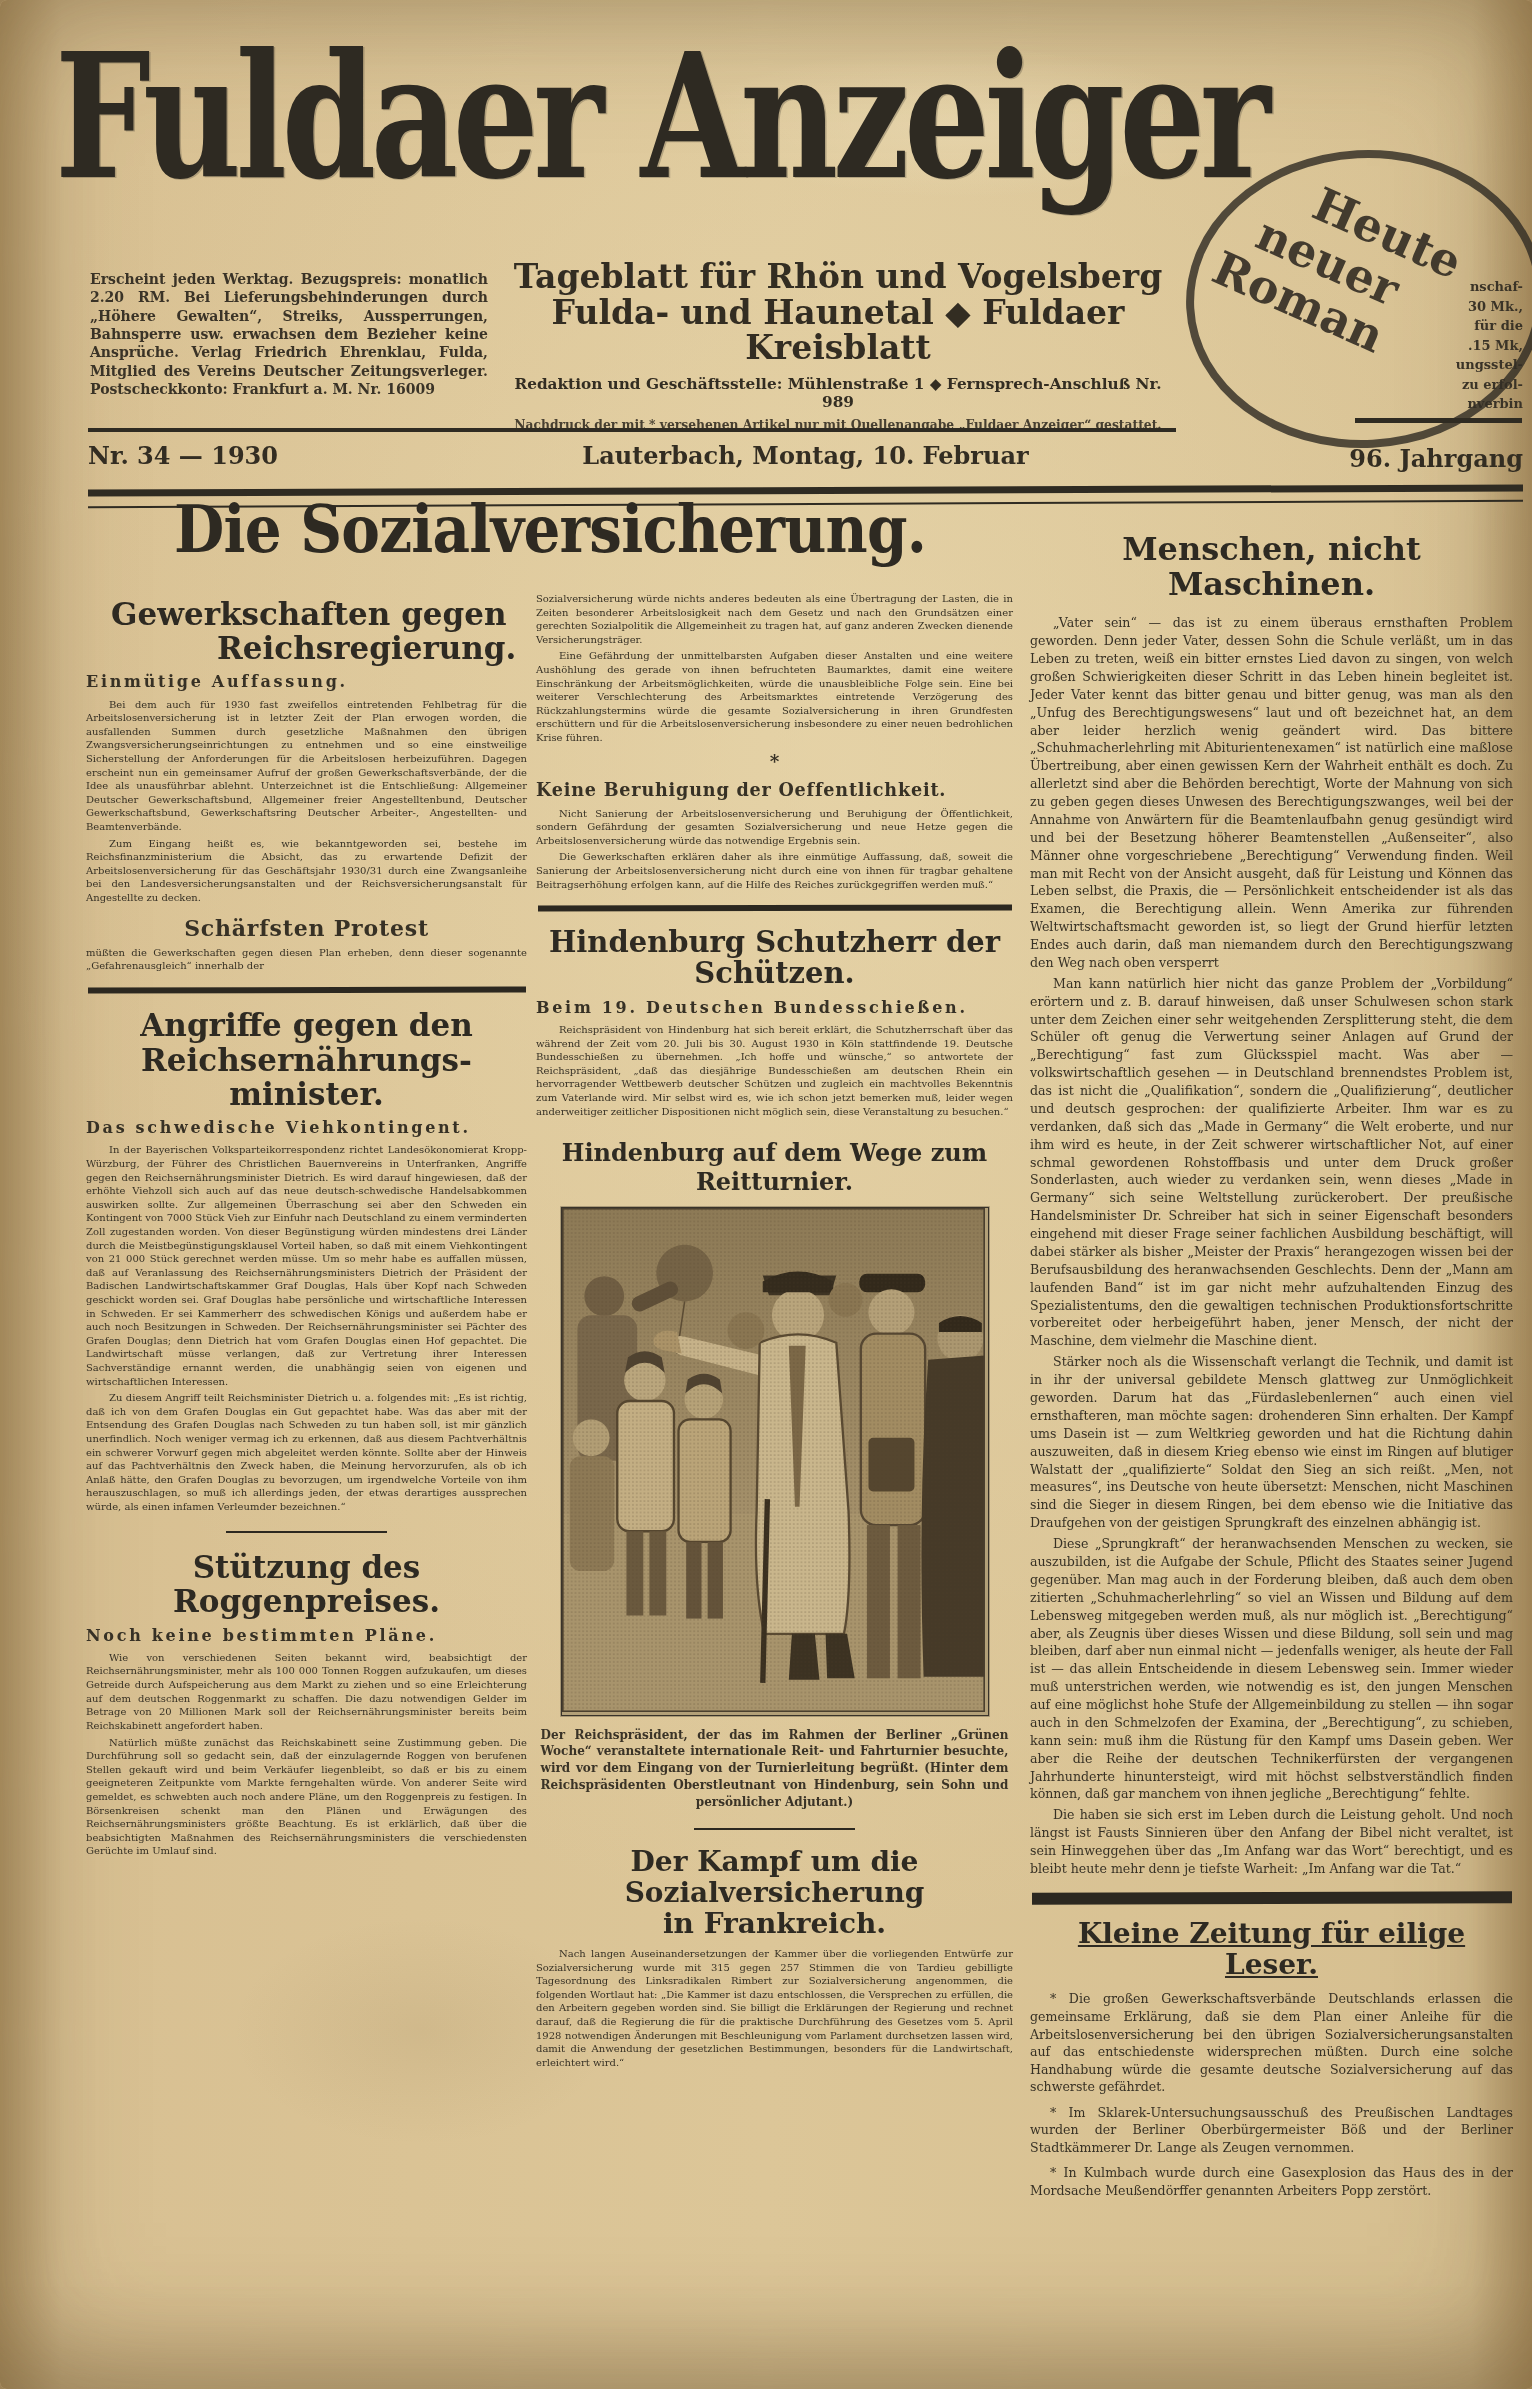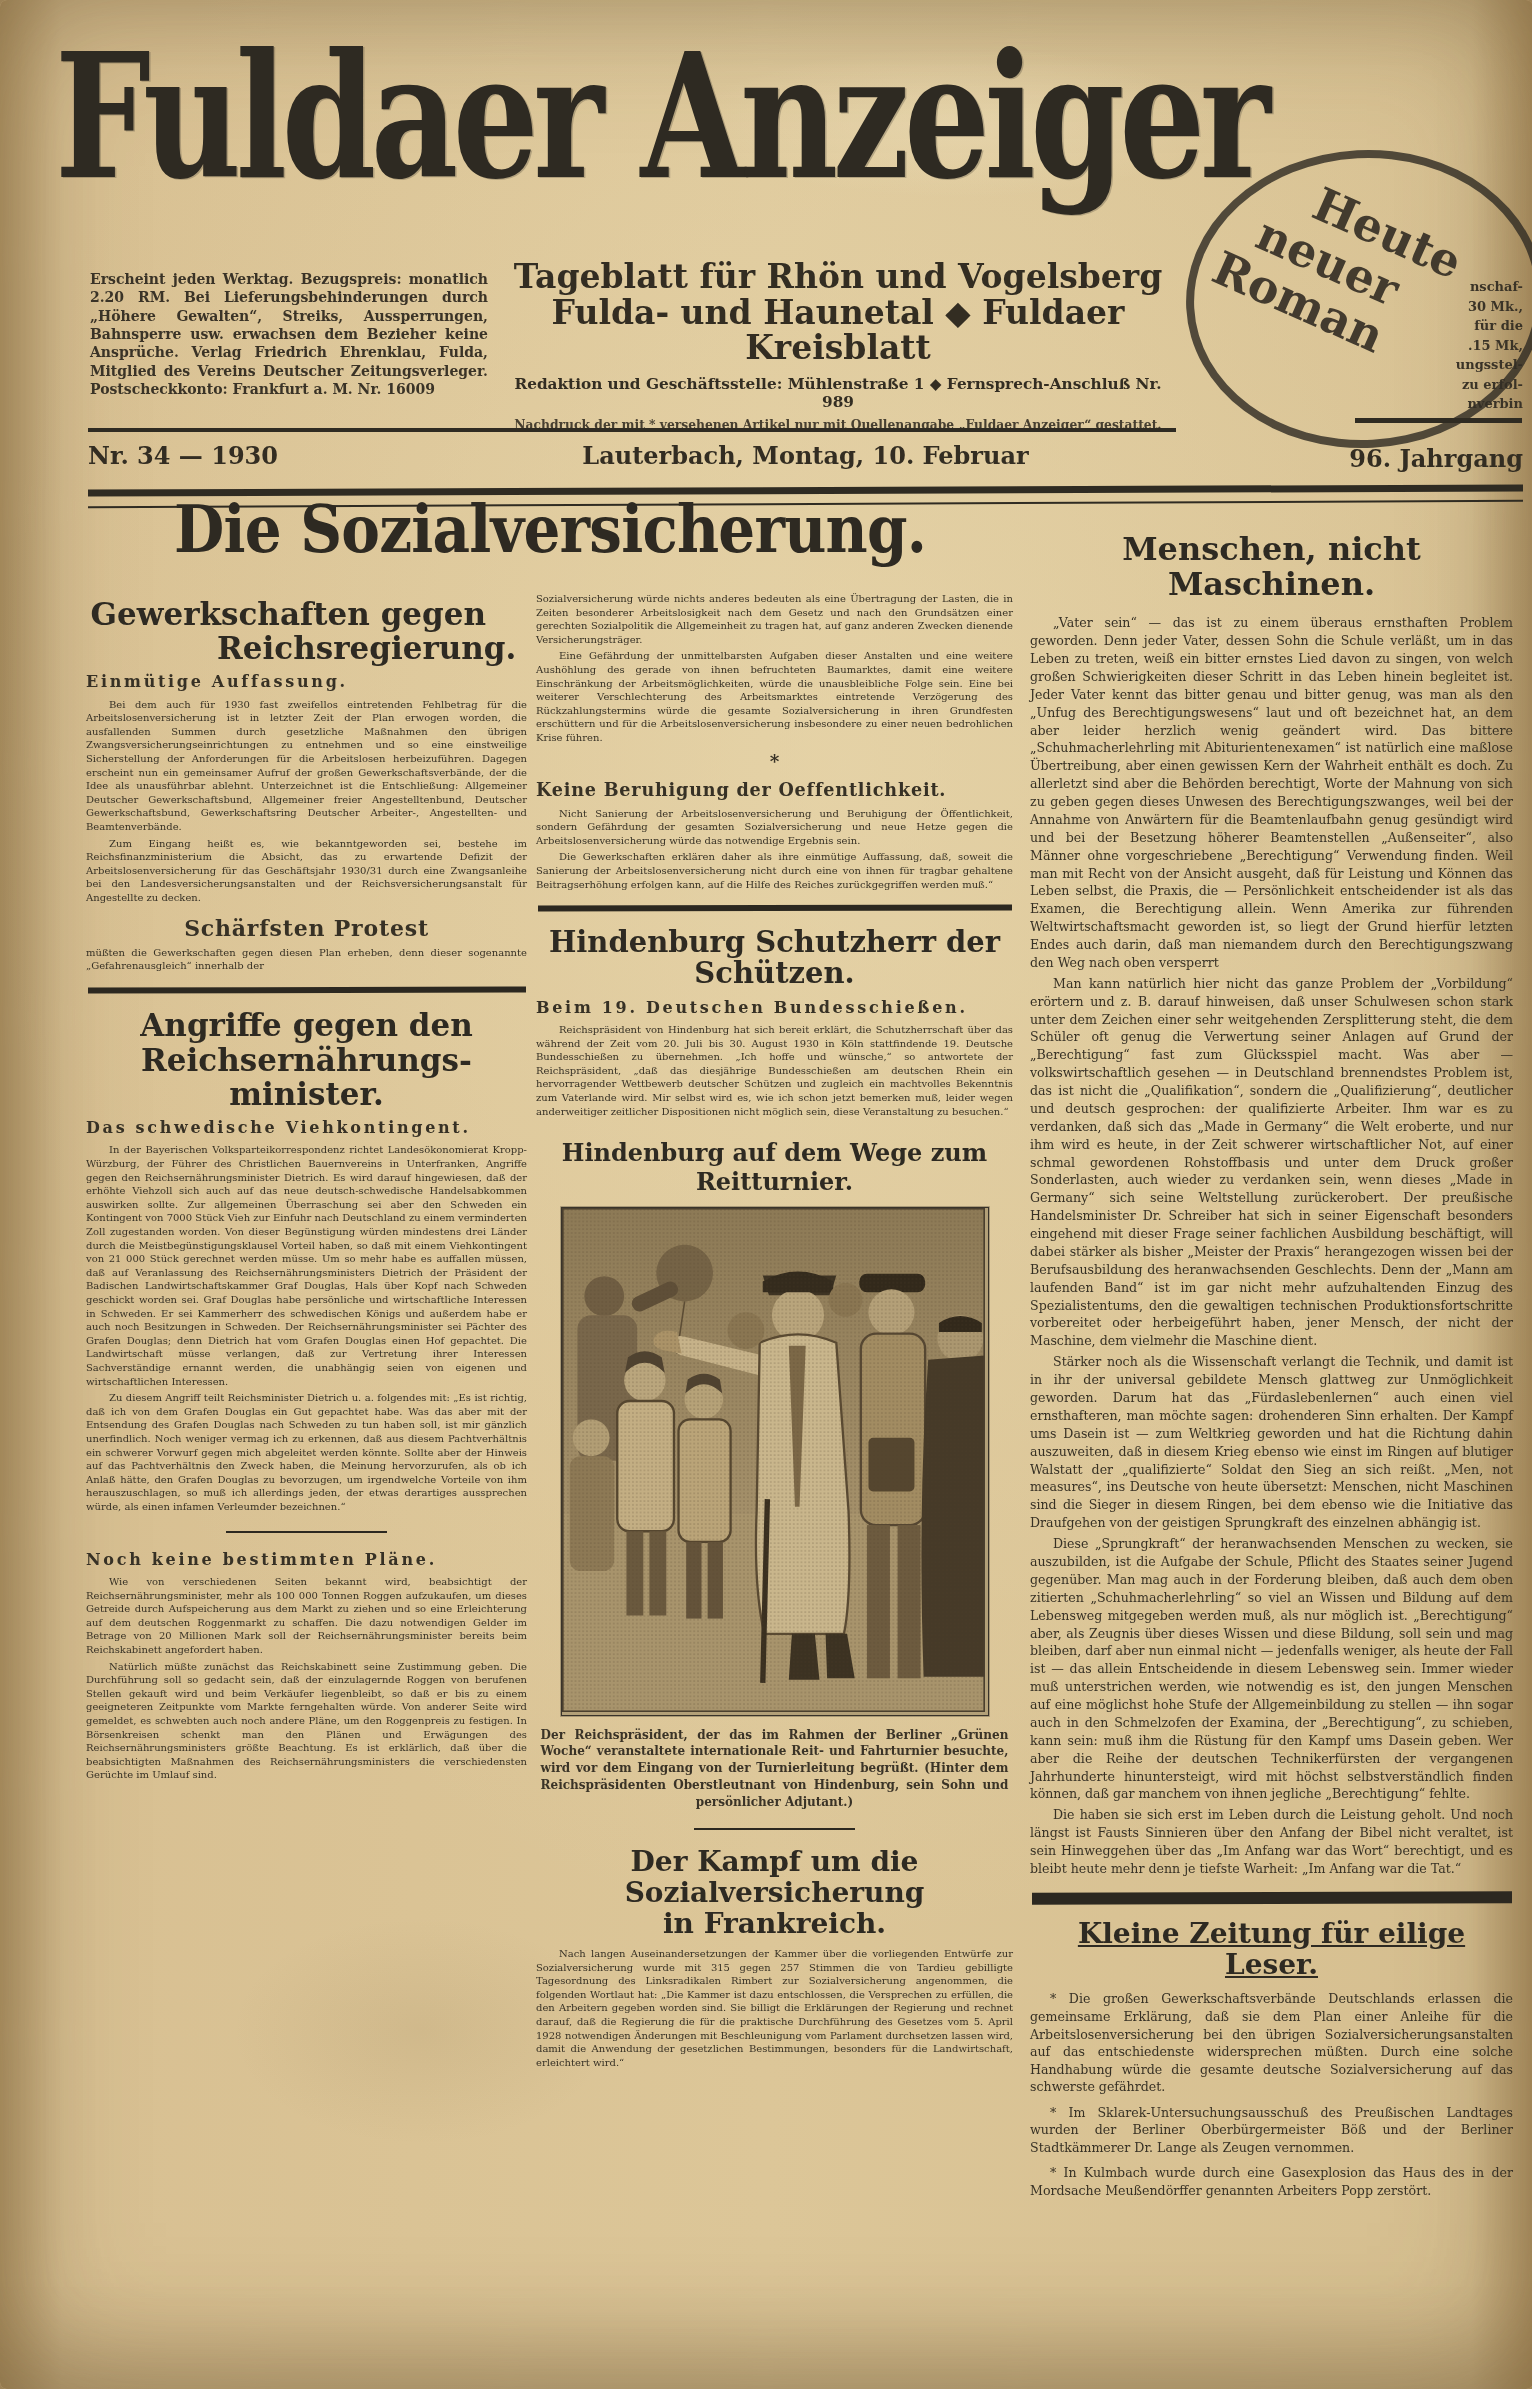--- a/index.html
+++ b/index.html
@@ -58,21 +58,21 @@
     position:absolute;left:90px;top:492px;width:920px;text-align:center;
     font-size:58px;font-weight:bold;color:#2e2a22;letter-spacing:-0.8px;
     transform:scaleY(1.12);transform-origin:top center;
   }
   
   .col{position:absolute;top:592px;color:#373125;}
   #col-left{left:86px;width:441px;}
   #col-mid{left:536px;width:477px;}
   #col-right{left:1030px;top:527px;width:483px;}
   .headline{font-size:31px;font-weight:bold;line-height:1.1;color:#2e2a22;margin:4.6px 0 7.7px;}
-  .headline .l-left{display:block;text-align:left;padding-left:4.6px;}
+  .headline .l-left{display:block;text-align:center;padding-left:4.6px;}
   .headline .l-right{display:block;text-align:right;padding-right:10.7px;}
   .headline.centered{text-align:center;}
   .subhead{font-size:16px;font-weight:bold;letter-spacing:2.7px;margin:7.7px 0 6.1px;}
   .subhead2{font-size:22px;font-weight:bold;text-align:center;margin:10.7px 0 4.6px;letter-spacing:0.8px;}
   .star-sep{text-align:center;font-size:18.4px;font-weight:bold;margin:6.1px 0 1.5px;}
   p.body{font-size:10px;line-height:1.36;text-align:justify;margin:0 0 3.1px;text-indent:23px;}
   p.body.noindent{text-indent:0;}
   #col-right p.body{font-size:12.6px;line-height:1.42;}
   .thick-rule{height:6.1px;background:#2c2820;margin:14px 1.5px 15.3px;transform:rotate(-.15deg);}
   .short-rule{height:2.3px;background:#2c2820;width:161px;margin:17px auto;}
@@ -158,20 +158,21 @@
     <h2 class="headline centered">
       <span>Angriffe gegen den Reichsernährungs-</span><br>
       <span>minister.</span>
     </h2>
     <div class="subhead">Das schwedische Viehkontingent.</div>
     <p class="body">In der Bayerischen Volksparteikorrespondenz richtet Landesökonomierat Kropp-Würzburg, der Führer des Christlichen Bauernvereins in Unterfranken, Angriffe gegen den Reichsernährungsminister Dietrich. Es wird darauf hingewiesen, daß der erhöhte Viehzoll sich auch auf das neue deutsch-schwedische Handelsabkommen auswirken sollte. Zur allgemeinen Überraschung sei aber den Schweden ein Kontingent von 7000 Stück Vieh zur Einfuhr nach Deutschland zu einem verminderten Zoll zugestanden worden. Von dieser Begünstigung würden mindestens drei Länder durch die Meistbegünstigungsklausel Vorteil haben, so daß mit einem Viehkontingent von 21 000 Stück gerechnet werden müsse. Um so mehr habe es auffallen müssen, daß auf Veranlassung des Reichsernährungsministers Dietrich der Präsident der Badischen Landwirtschaftskammer Graf Douglas, Hals über Kopf nach Schweden geschickt worden sei. Graf Douglas habe persönliche und wirtschaftliche Interessen in Schweden. Er sei Kammerherr des schwedischen Königs und außerdem habe er auch noch Besitzungen in Schweden. Der Reichsernährungsminister sei Pächter des Grafen Douglas; denn Dietrich hat vom Grafen Douglas einen Hof gepachtet. Die Landwirtschaft müsse verlangen, daß zur Vertretung ihrer Interessen Sachverständige ernannt werden, die unabhängig seien von eigenen und wirtschaftlichen Interessen.</p>
     <p class="body">Zu diesem Angriff teilt Reichsminister Dietrich u. a. folgendes mit: „Es ist richtig, daß ich von dem Grafen Douglas ein Gut gepachtet habe. Was das aber mit der Entsendung des Grafen Douglas nach Schweden zu tun haben soll, ist mir gänzlich unerfindlich. Noch weniger vermag ich zu erkennen, daß aus diesem Pachtverhältnis ein schwerer Vorwurf gegen mich abgeleitet werden könnte. Sollte aber der Hinweis auf das Pachtverhältnis den Zweck haben, die Meinung hervorzurufen, als ob ich Anlaß hätte, den Grafen Douglas zu bevorzugen, um irgendwelche Vorteile von ihm herauszuschlagen, so muß ich allerdings jeden, der etwas derartiges aussprechen würde, als einen infamen Verleumder bezeichnen.“</p>
 
     <div class="short-rule"></div>
 
+    <h2 class="headline centered">Stützung des Roggenpreises.</h2>
     <div class="subhead">Noch keine bestimmten Pläne.</div>
     <p class="body">Wie von verschiedenen Seiten bekannt wird, beabsichtigt der Reichsernährungsminister, mehr als 100 000 Tonnen Roggen aufzukaufen, um dieses Getreide durch Aufspeicherung aus dem Markt zu ziehen und so eine Erleichterung auf dem deutschen Roggenmarkt zu schaffen. Die dazu notwendigen Gelder im Betrage von 20 Millionen Mark soll der Reichsernährungsminister bereits beim Reichskabinett angefordert haben.</p>
     <p class="body">Natürlich müßte zunächst das Reichskabinett seine Zustimmung geben. Die Durchführung soll so gedacht sein, daß der einzulagernde Roggen von berufenen Stellen gekauft wird und beim Verkäufer liegenbleibt, so daß er bis zu einem geeigneteren Zeitpunkte vom Markte ferngehalten würde. Von anderer Seite wird gemeldet, es schwebten auch noch andere Pläne, um den Roggenpreis zu festigen. In Börsenkreisen schenkt man den Plänen und Erwägungen des Reichsernährungsministers größte Beachtung. Es ist erklärlich, daß über die beabsichtigten Maßnahmen des Reichsernährungsministers die verschiedensten Gerüchte im Umlauf sind.</p>
   </div>
 
   <div class="col" id="col-mid">
     <p class="body noindent">Sozialversicherung würde nichts anderes bedeuten als eine Übertragung der Lasten, die in Zeiten besonderer Arbeitslosigkeit nach dem Gesetz und nach den Grundsätzen einer gerechten Sozialpolitik die Allgemeinheit zu tragen hat, auf ganz anderen Zwecken dienende Versicherungsträger.</p>
     <p class="body">Eine Gefährdung der unmittelbarsten Aufgaben dieser Anstalten und eine weitere Aushöhlung des gerade von ihnen befruchteten Baumarktes, damit eine weitere Einschränkung der Arbeitsmöglichkeiten, würde die unausbleibliche Folge sein. Eine bei weiterer Verschlechterung des Arbeitsmarktes eintretende Verzögerung des Rückzahlungstermins würde die gesamte Sozialversicherung in ihren Grundfesten erschüttern und für die Arbeitslosenversicherung insbesondere zu einer neuen bedrohlichen Krise führen.</p>
     <div class="star-sep">*</div>
     <div class="subhead" style="letter-spacing:0.8px;font-size:17.6px;">Keine Beruhigung der Oeffentlichkeit.</div>

